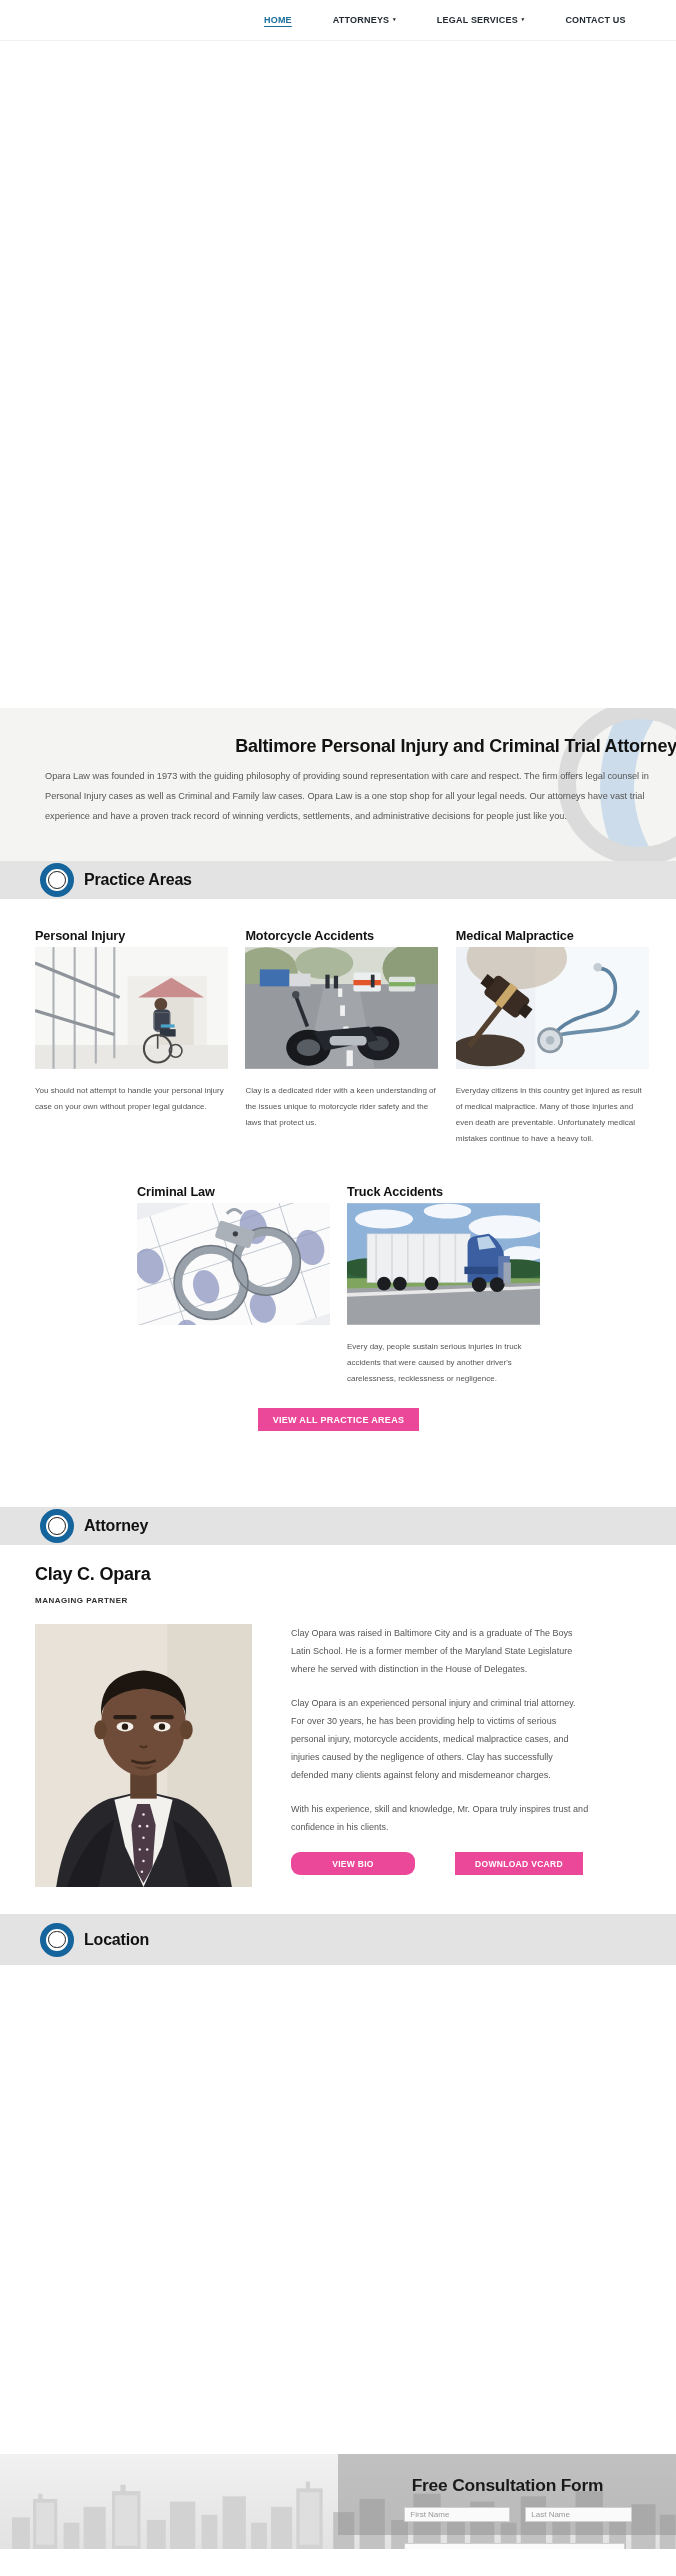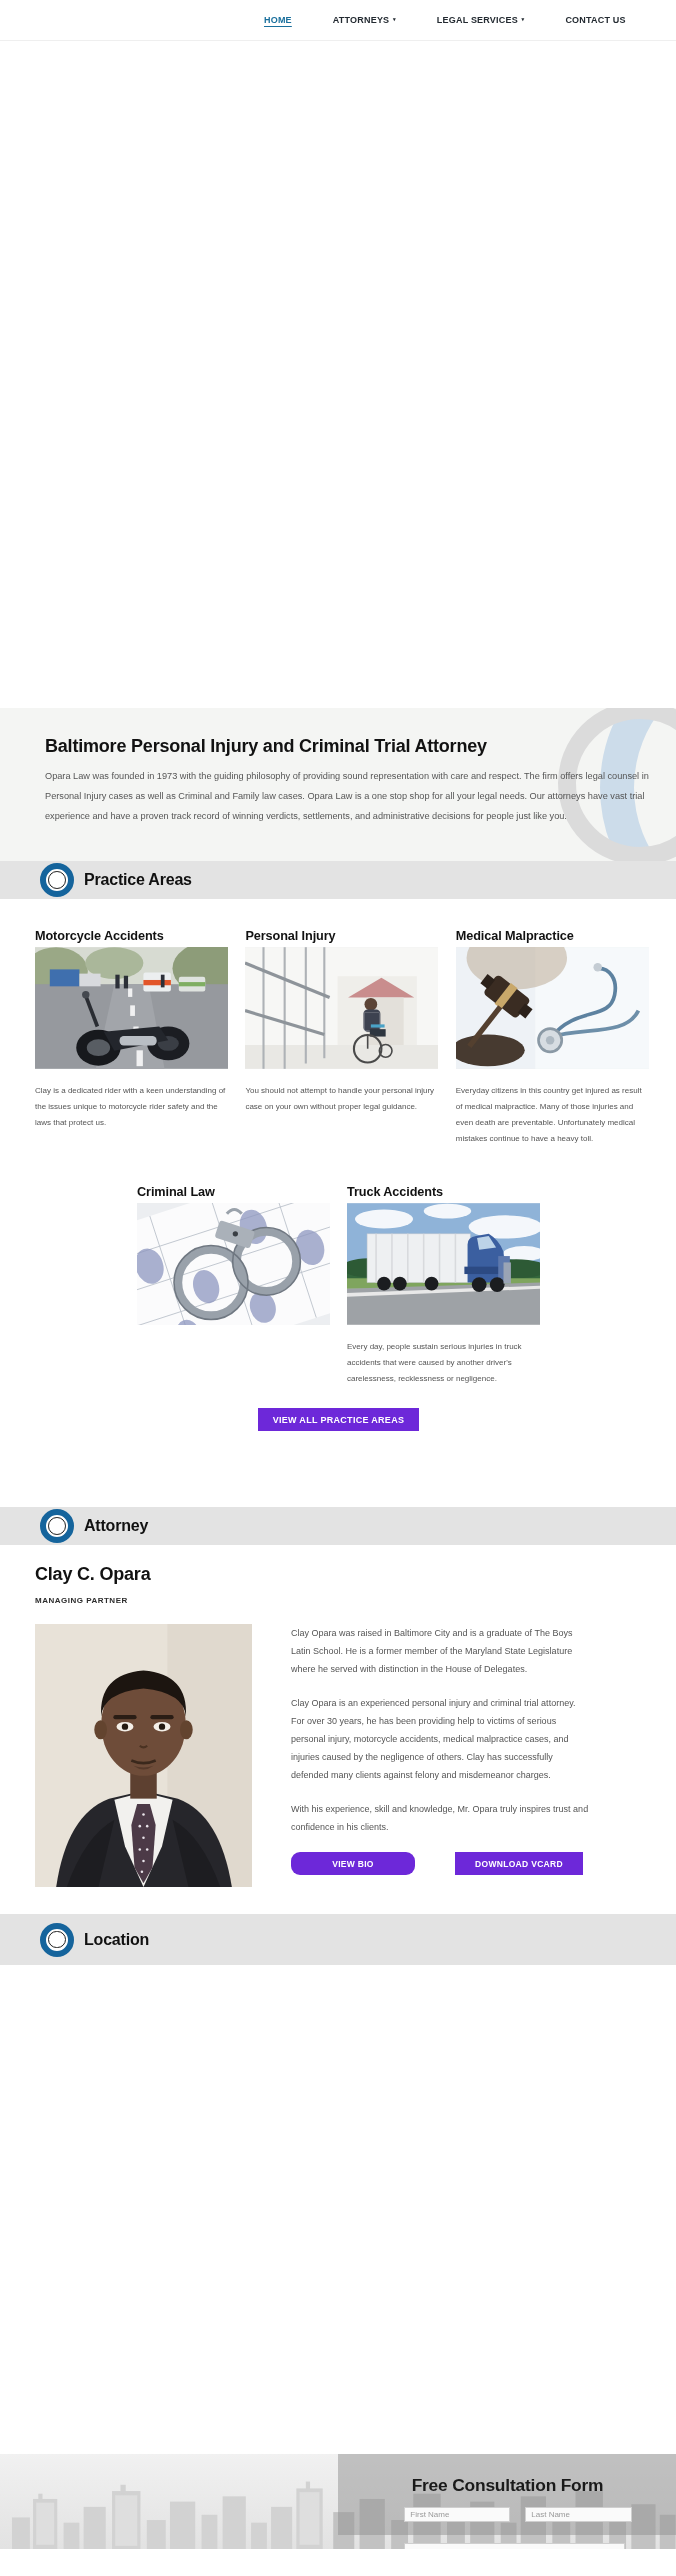--- a/index.html
+++ b/index.html
@@ -17,41 +17,41 @@
   
   .hero-blank{height:667px;background:#fff;}
   .map-blank{height:489px;background:#fff;}
 
   
   .intro{height:153px;background:#f4f5f3;position:relative;overflow:hidden;}
   .ring{position:absolute;border-radius:50%;}
   .ring-blue{left:600px;top:-79px;width:317px;height:317px;border:34px solid #ccdcea;}
   .ring-gray{left:558px;top:-7.4px;width:164px;height:164px;border:18px solid #dbdbdb;}
   .intro-inner{position:relative;z-index:1;padding:27.5px 0 0 45px;}
-  .intro-inner h1{margin:0;font-size:18px;letter-spacing:-0.2px;color:#121212;}
+  .intro-inner h1{margin:0;font-size:18px;letter-spacing:-0.2px;color:#121212;text-align:right;}
   .intro-inner p{width:605px;margin:9.5px 0 0;font-size:9.2px;line-height:20px;color:#555;}
 
   
   .band{height:38px;background:#e3e3e3;display:flex;align-items:center;padding-left:40px;}
   .band-96{height:51px;}
   .target-icon{width:34px;height:34px;border-radius:50%;background:#fff;border:6.3px solid #15649c;position:relative;flex:0 0 auto;}
   .target-inner{position:absolute;inset:2.1px;border:1.6px solid #1e1e1e;border-radius:50%;}
   .band h2{margin:0 0 0 10px;font-size:16px;letter-spacing:-0.2px;color:#111;}
 
   
   .cards{height:608px;background:#fff;padding-top:30px;}
   .cards-row{display:flex;gap:17.4px;margin-left:35px;}
   .cards-row.centered{margin-left:0;justify-content:center;gap:17px;margin-top:38px;}
   .card{width:193px;}
   .card h3{margin:0 0 4.2px;font-size:12.7px;letter-spacing:-0.1px;color:#121212;}
   .card .img{width:193px;height:122px;overflow:hidden;background:#eee;}
   .card .img svg{display:block;}
   .card p{margin:13.7px 0 0;font-size:8px;line-height:16px;color:#555;}
   .btn-wrap{text-align:center;margin-top:21.7px;}
-  .btn-red{display:inline-block;background:#6d28d9;color:#fff;font-family:"Liberation Sans",sans-serif;
+  .btn-red{display:inline-block;background:#ec4899;color:#fff;font-family:"Liberation Sans",sans-serif;
            font-weight:bold;font-size:9px;letter-spacing:0.3px;border:none;height:23px;padding:0 15px;cursor:pointer;}
 
   
   .attorney{height:369px;background:#fff;padding:18.5px 0 0 35px;}
   .attorney h2{margin:0;font-size:18px;letter-spacing:-0.2px;color:#121212;}
   .attorney .role{margin-top:11.6px;font-size:8px;font-weight:bold;letter-spacing:0.5px;color:#2d2d2d;}
   .attorney-row{display:flex;margin-top:19px;}
   .portrait{width:217px;height:263px;background:#e8e2d9;flex:0 0 auto;}
   .bio{margin-left:39px;width:300px;font-size:9px;line-height:18px;color:#555;}
   .bio p{margin:0 0 16px;}
@@ -112,20 +112,53 @@
 <div class="band">
   <span class="target-icon">
       <span class="target-inner"></span>
     </span>
   <h2>Practice Areas</h2>
 </div>
 
 <section class="cards">
   <div class="cards-row">
     <div class="card">
+      <h3>Personal Injury</h3>
+      <div class="img">
+        <svg width="193" height="122" viewBox="0 0 365 230">
+          <rect width="365" height="230" fill="#f7f7f5"></rect>
+          <rect x="0" y="185" width="365" height="45" fill="#e9e8e4"></rect>
+          <rect x="175" y="55" width="150" height="130" fill="#efeeea"></rect>
+          <polygon points="195,95 320,95 258,58" fill="#c98d8d"></polygon>
+          <rect x="230" y="95" width="70" height="90" fill="#e3e0da"></rect>
+          <g stroke="#aeb2b6" stroke-width="4">
+            <line x1="35" y1="0" x2="35" y2="230"></line>
+              <line x1="75" y1="0" x2="75" y2="230"></line>
+            <line x1="115" y1="0" x2="115" y2="220"></line>
+              <line x1="150" y1="0" x2="150" y2="210"></line>
+          </g>
+          <g stroke="#8e949a" stroke-width="6">
+            <line x1="0" y1="30" x2="160" y2="95"></line>
+              <line x1="0" y1="120" x2="150" y2="165"></line>
+          </g>
+          <g>
+            <circle cx="238" cy="108" r="12" fill="#5c4436"></circle>
+            <rect x="224" y="118" width="32" height="42" rx="8" fill="#3d4250"></rect>
+            <rect x="226" y="124" width="28" height="34" fill="none" stroke="#ffffff" stroke-width="1" opacity=".35"></rect>
+            <rect x="236" y="155" width="30" height="14" fill="#2e3640"></rect>
+            <circle cx="232" cy="192" r="26" fill="none" stroke="#4a4a4a" stroke-width="4"></circle>
+            <circle cx="266" cy="196" r="12" fill="none" stroke="#4a4a4a" stroke-width="3"></circle>
+            <line x1="232" y1="166" x2="232" y2="192" stroke="#4a4a4a" stroke-width="3"></line>
+            <rect x="238" y="146" width="26" height="6" fill="#4aa3c8"></rect>
+          </g>
+        </svg>
+      </div>
+      <p>You should not attempt to handle your personal injury case on your own without proper legal guidance.</p>
+    </div>
+    <div class="card">
       <h3>Motorcycle Accidents</h3>
       <div class="img">
         <svg width="193" height="122" viewBox="0 0 365 230">
           <rect width="365" height="80" fill="#d7dbd2"></rect>
           <ellipse cx="40" cy="45" rx="60" ry="45" fill="#9aa886"></ellipse>
           <ellipse cx="330" cy="40" rx="70" ry="50" fill="#8d9c79"></ellipse>
           <ellipse cx="150" cy="30" rx="55" ry="30" fill="#aab79a"></ellipse>
           <rect x="0" y="70" width="365" height="160" fill="#96999e"></rect>
           <polygon points="150,70 215,70 245,230 115,230" fill="#a2a5aa"></polygon>
           <g fill="#fff" opacity=".85">
@@ -151,53 +184,20 @@
             <ellipse cx="252" cy="182" rx="40" ry="32" fill="#1b1d22"></ellipse>
             <ellipse cx="252" cy="182" rx="20" ry="14" fill="#3a3e45"></ellipse>
             <polygon points="130,160 235,150 252,176 150,196" fill="#23262c"></polygon>
             <rect x="160" y="168" width="70" height="18" rx="8" fill="#b9bec4"></rect>
             <line x1="118" y1="150" x2="96" y2="92" stroke="#2a2d33" stroke-width="7"></line>
             <circle cx="96" cy="90" r="7" fill="#44484f"></circle>
           </g>
         </svg>
       </div>
       <p>Clay is a dedicated rider with a keen understanding of the issues unique to motorcycle rider safety and the laws that protect us.</p>
-    </div>
-    <div class="card">
-      <h3>Personal Injury</h3>
-      <div class="img">
-        <svg width="193" height="122" viewBox="0 0 365 230">
-          <rect width="365" height="230" fill="#f7f7f5"></rect>
-          <rect x="0" y="185" width="365" height="45" fill="#e9e8e4"></rect>
-          <rect x="175" y="55" width="150" height="130" fill="#efeeea"></rect>
-          <polygon points="195,95 320,95 258,58" fill="#c98d8d"></polygon>
-          <rect x="230" y="95" width="70" height="90" fill="#e3e0da"></rect>
-          <g stroke="#aeb2b6" stroke-width="4">
-            <line x1="35" y1="0" x2="35" y2="230"></line>
-              <line x1="75" y1="0" x2="75" y2="230"></line>
-            <line x1="115" y1="0" x2="115" y2="220"></line>
-              <line x1="150" y1="0" x2="150" y2="210"></line>
-          </g>
-          <g stroke="#8e949a" stroke-width="6">
-            <line x1="0" y1="30" x2="160" y2="95"></line>
-              <line x1="0" y1="120" x2="150" y2="165"></line>
-          </g>
-          <g>
-            <circle cx="238" cy="108" r="12" fill="#5c4436"></circle>
-            <rect x="224" y="118" width="32" height="42" rx="8" fill="#3d4250"></rect>
-            <rect x="226" y="124" width="28" height="34" fill="none" stroke="#ffffff" stroke-width="1" opacity=".35"></rect>
-            <rect x="236" y="155" width="30" height="14" fill="#2e3640"></rect>
-            <circle cx="232" cy="192" r="26" fill="none" stroke="#4a4a4a" stroke-width="4"></circle>
-            <circle cx="266" cy="196" r="12" fill="none" stroke="#4a4a4a" stroke-width="3"></circle>
-            <line x1="232" y1="166" x2="232" y2="192" stroke="#4a4a4a" stroke-width="3"></line>
-            <rect x="238" y="146" width="26" height="6" fill="#4aa3c8"></rect>
-          </g>
-        </svg>
-      </div>
-      <p>You should not attempt to handle your personal injury case on your own without proper legal guidance.</p>
     </div>
     <div class="card">
       <h3>Medical Malpractice</h3>
       <div class="img">
         <svg width="193" height="122" viewBox="0 0 365 230">
           <rect width="365" height="230" fill="#eef2f6"></rect>
           <rect x="150" y="0" width="215" height="230" fill="#f6f9fb"></rect>
           <ellipse cx="115" cy="20" rx="95" ry="60" fill="#b8a58e" opacity=".5"></ellipse>
           <ellipse cx="60" cy="195" rx="70" ry="30" fill="#473a30"></ellipse>
           <g transform="rotate(38 95 95)">

